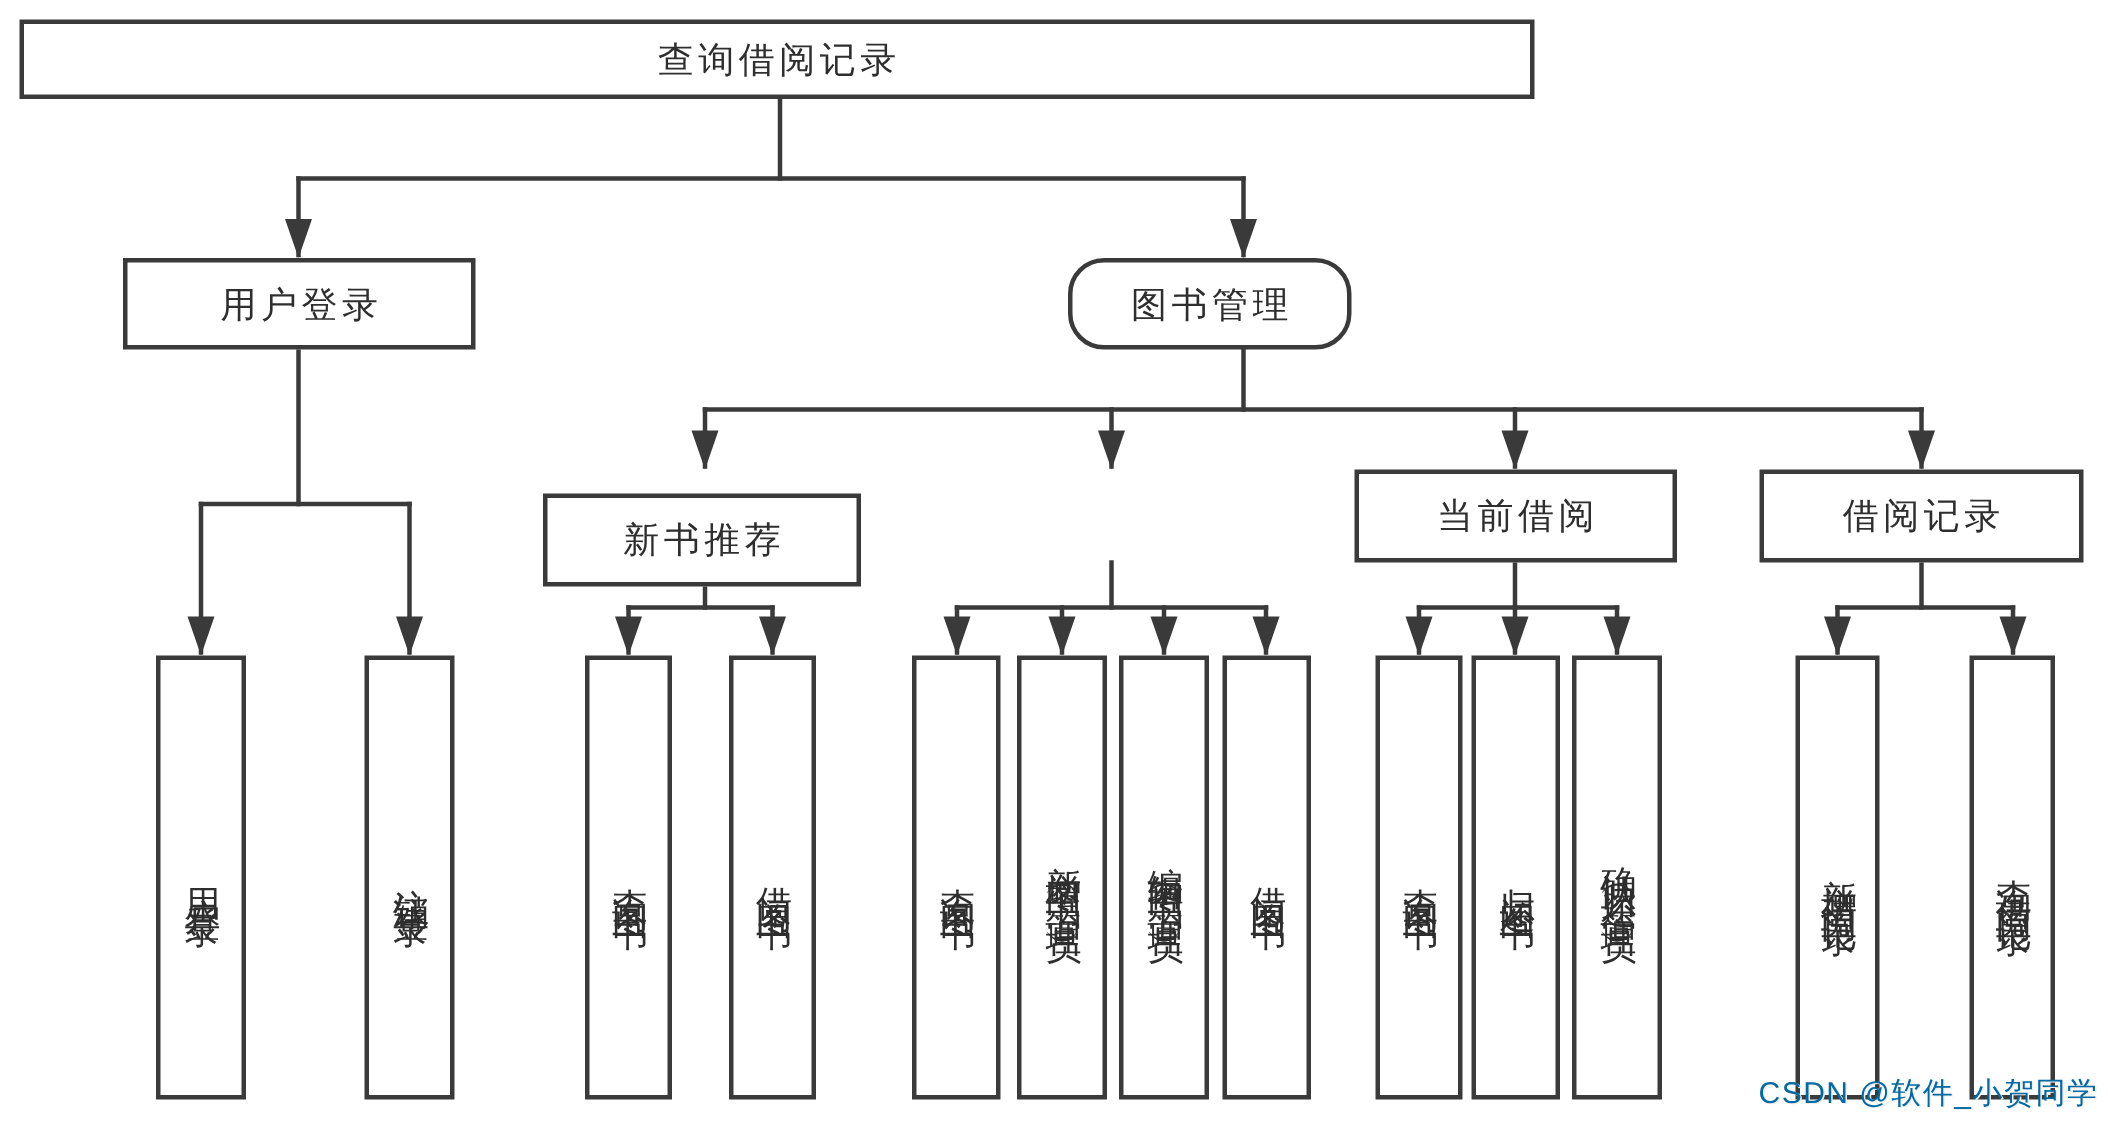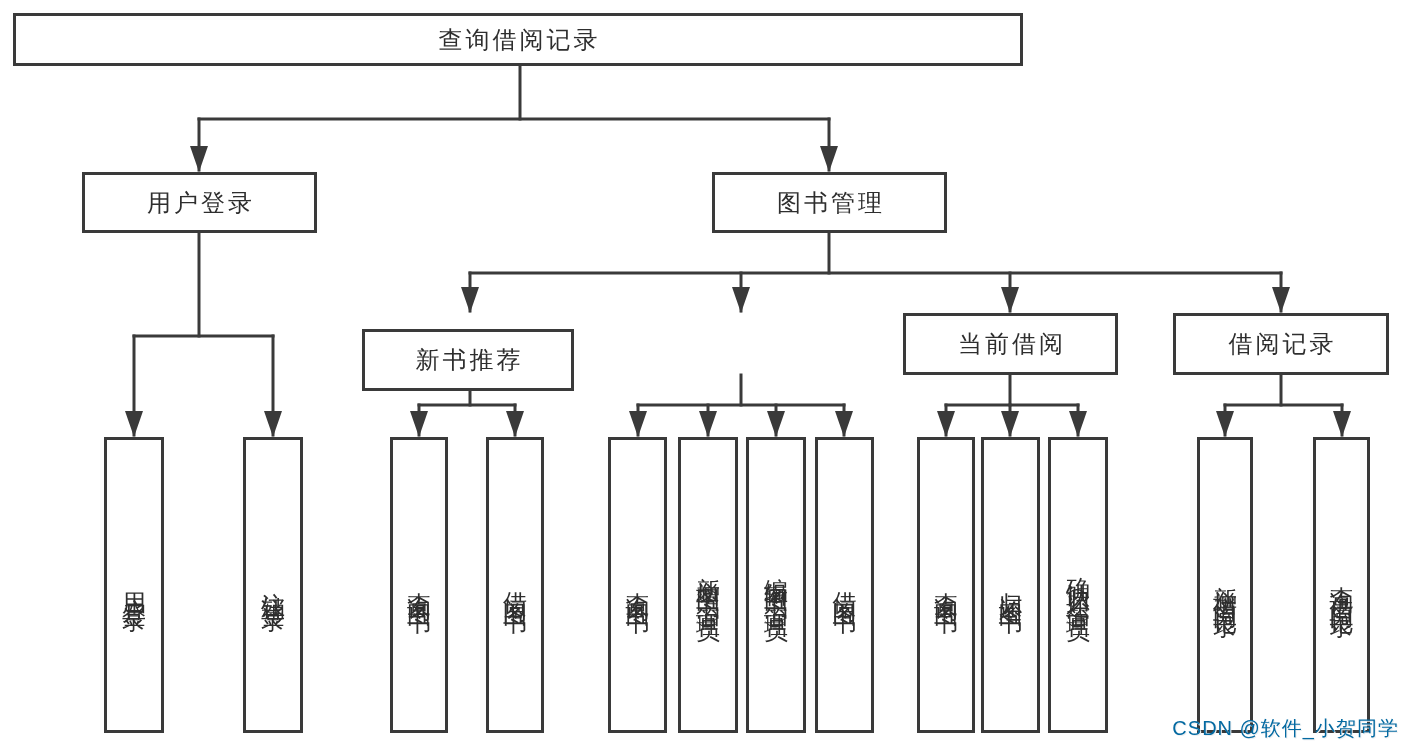--- a/index.html
+++ b/index.html
@@ -138,21 +138,21 @@
     </g>
   </svg>
 
   <div class="node h" style="left:13px; top:13px; width:1010px; height:53px;">
     <span>查询借阅记录</span>
   </div>
 
   <div class="node h" style="left:82px; top:172px; width:235px; height:61px;">
     <span>用户登录</span>
   </div>
-  <div class="node h" style="left:712px; top:172px; width:235px; height:61px;">
+  <div class="node h" style="left:712px; top:172px; width:189px; height:61px;border-radius:24px;">
     <span>图书管理</span>
   </div>
 
   <div class="node h" style="left:362px; top:329px; width:212px; height:62px;">
     <span>新书推荐</span>
   </div>
   <div class="node h" style="left:903px; top:313px; width:215px; height:62px;">
     <span>当前借阅</span>
   </div>
   <div class="node h" style="left:1173px; top:313px; width:216px; height:62px;">

